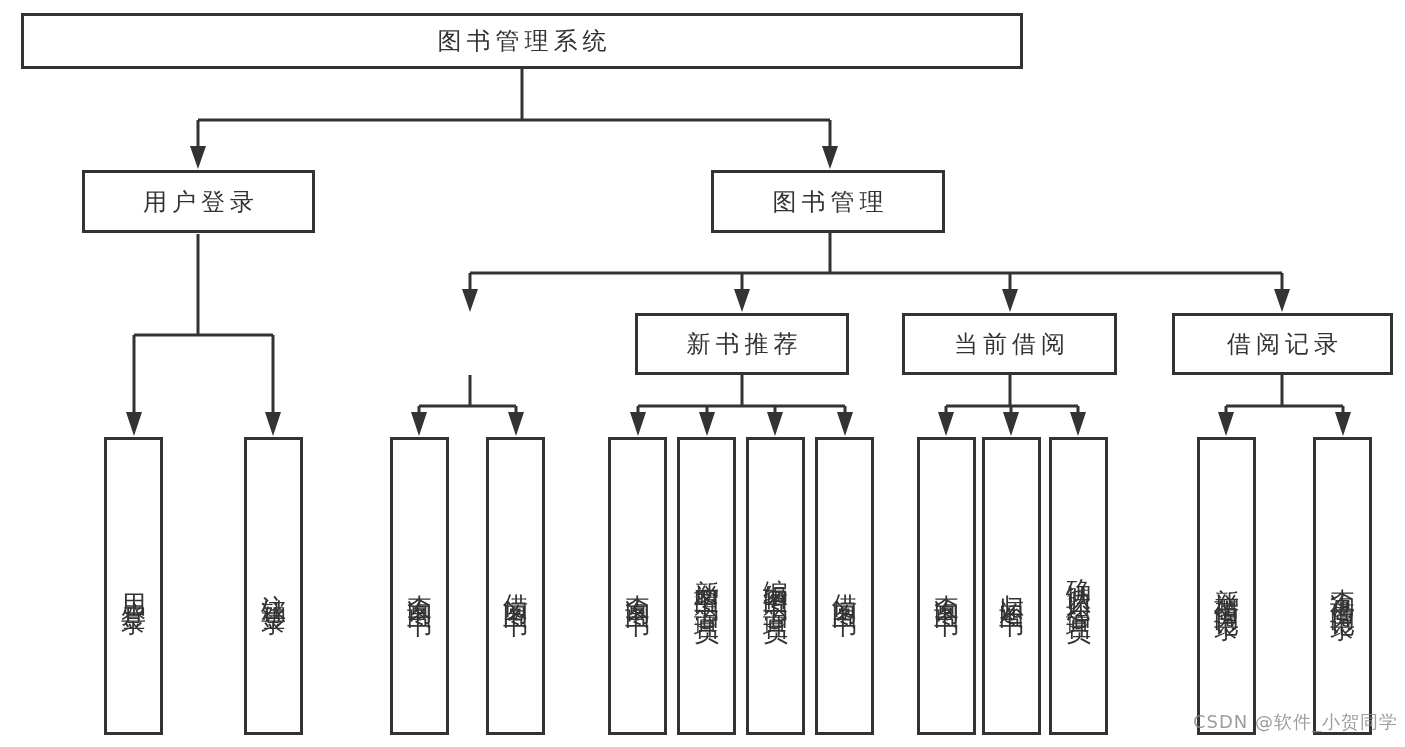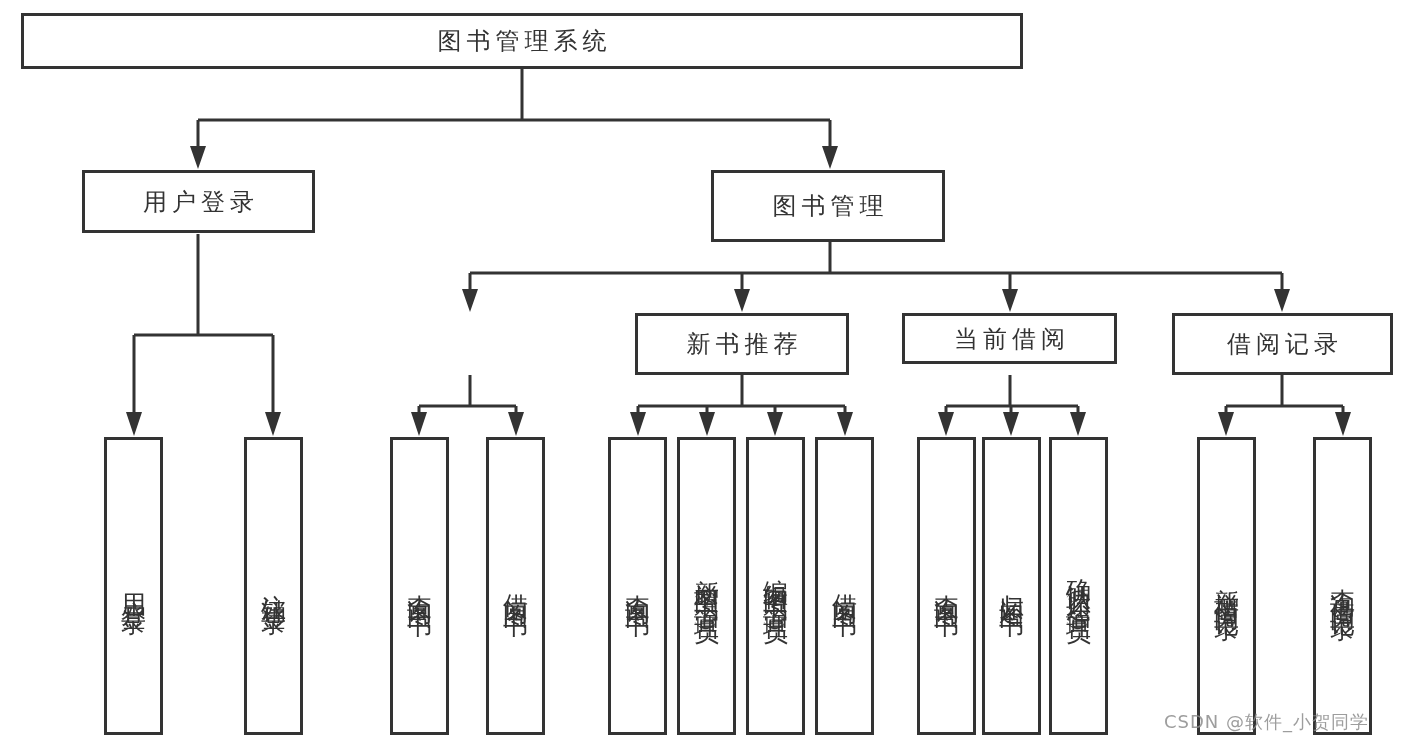--- a/index.html
+++ b/index.html
@@ -33,21 +33,21 @@
   .v-node span {
     writing-mode: vertical-rl;
     text-orientation: mixed;
     font-size: 25px;
     line-height: 1;
     letter-spacing: 6px;
     white-space: nowrap;
   }
   .watermark {
     position: absolute;
-    left: 1164px;
+    left: 1193px;
     top: 710px;
     font-size: 18px;
     letter-spacing: 1px;
     color: rgba(140, 140, 140, 0.85);
     white-space: nowrap;
   }
 </style>
 </head>
 <body>
 
@@ -84,28 +84,28 @@
     </g>
   </svg>
 
   <div class="node h-node" style="left:21px; top:13px; width:1002px; height:56px;text-align:right;">
     <span>图书管理系统</span>
   </div>
 
   <div class="node h-node" style="left:82px; top:170px; width:233px; height:63px;">
     <span>用户登录</span>
   </div>
-  <div class="node h-node" style="left:711px; top:170px; width:234px; height:72px;">
+  <div class="node h-node" style="left:711px; top:170px; width:234px; height:63px;">
     <span>图书管理</span>
   </div>
 
   <div class="node h-node" style="left:635px; top:313px; width:214px; height:62px;">
     <span>新书推荐</span>
   </div>
-  <div class="node h-node" style="left:902px; top:313px; width:215px; height:51px;">
+  <div class="node h-node" style="left:902px; top:313px; width:215px; height:62px;">
     <span>当前借阅</span>
   </div>
   <div class="node h-node" style="left:1172px; top:313px; width:221px; height:62px;">
     <span>借阅记录</span>
   </div>
 
   <div class="node v-node" style="left:104px; top:437px; width:59px; height:298px;">
     <span>用户登录</span>
   </div>
   <div class="node v-node" style="left:244px; top:437px; width:59px; height:298px;">

